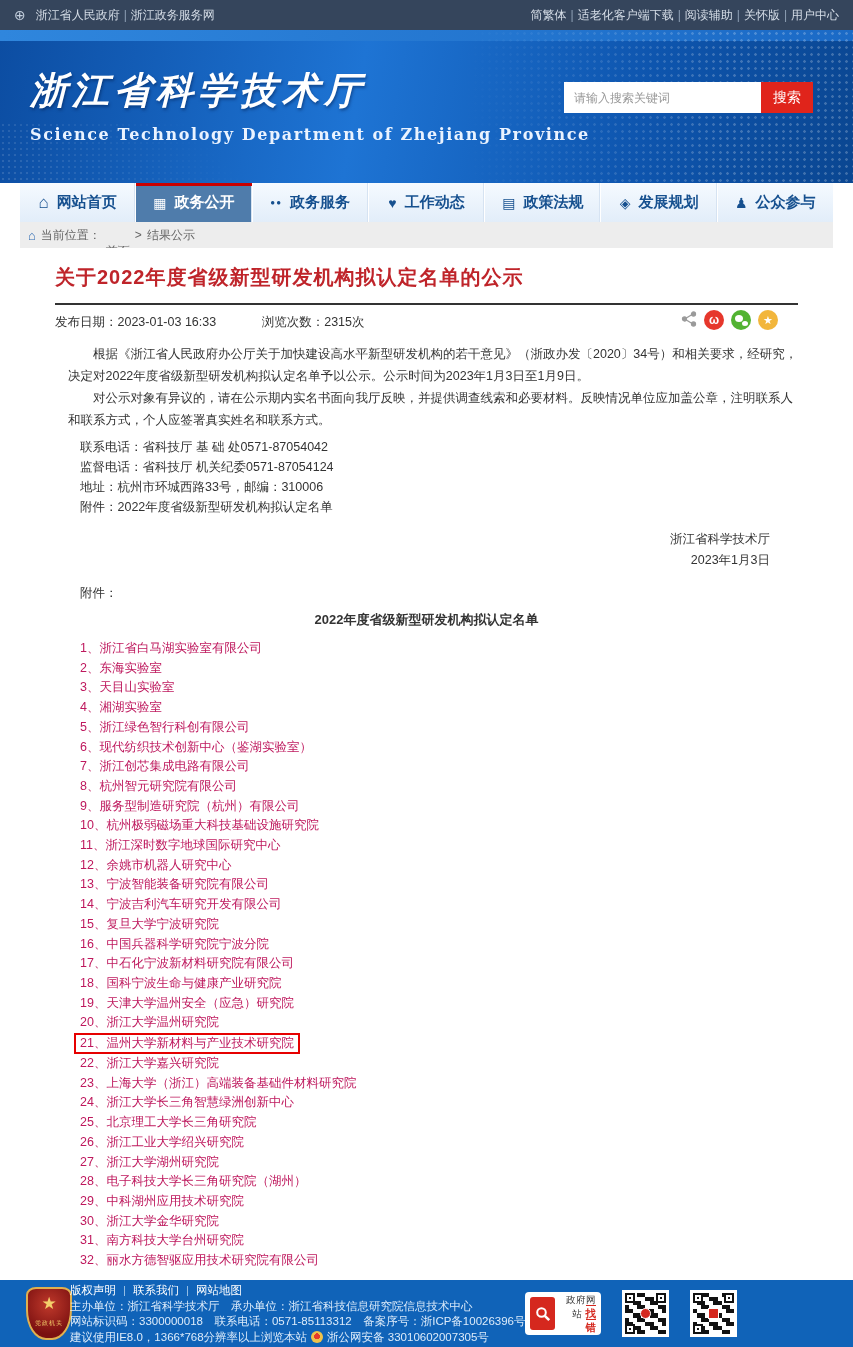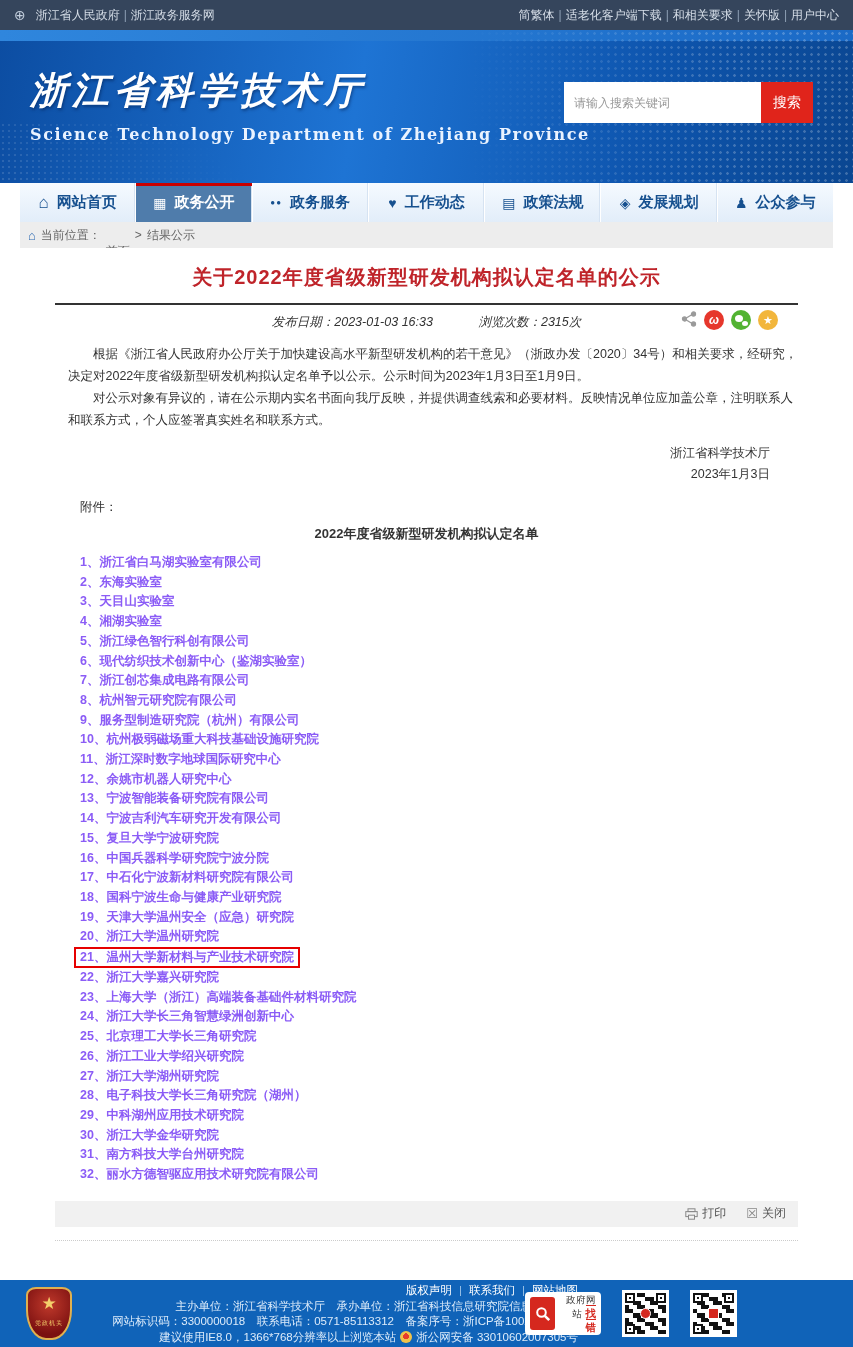--- a/index.html
+++ b/index.html
@@ -28,21 +28,21 @@
   .dots2 { position:absolute; left:0; bottom:0; width:30%; height:40%; opacity:.35;
           background-image:radial-gradient(rgba(255,255,255,.4) 1px, transparent 1.6px);
           background-size:6px 6px;
           -webkit-mask-image:linear-gradient(45deg,#000,transparent 80%);
           mask-image:linear-gradient(45deg,#000,transparent 80%); }
   .logo { position:absolute; left:30px; top:36px; color:#fff; }
   .logo-cn { font-family:"DejaVu Serif","Liberation Serif",serif; font-style:italic; font-weight:bold;
              font-size:37px; letter-spacing:5px; text-shadow:1px 2px 3px rgba(0,30,80,.5); }
   .logo-en { font-family:"DejaVu Serif","Liberation Serif",serif; font-weight:bold;
              font-size:16px; letter-spacing:1.6px; margin-top:9px; color:#eaf3ff; }
-  .search { position:absolute; right:40px; top:52px; width:249px; height:41px; display:flex;border-radius:15px; }
+  .search { position:absolute; right:40px; top:52px; width:249px; height:31px; display:flex;border-radius:15px; }
   .search input { flex:1; border:none; outline:none; padding:0 10px; font-size:12px; color:#333;
                   font-family:inherit; }
   .search input::placeholder { color:#999; }
   .search button { width:52px; border:none; background:#e0241b; color:#fff; font-size:14px;
                    font-family:inherit; cursor:pointer; }
 
   
   .nav { margin:0 20px; height:39px; display:flex;
          background:linear-gradient(#f5faff,#e2edf9); }
   .nav-tab { flex:1; display:flex; align-items:center; justify-content:center; gap:8px;
@@ -60,58 +60,58 @@
   .icon-planning::before{content:"◈"; font-size:14px;}
   .icon-participation::before{content:"♟"; font-size:14px;}
 
   
   .breadcrumb { margin:0 20px; height:26px; background:#ededed; display:flex; align-items:center;
                 gap:5px; font-size:12px; color:#666; padding-left:8px; }
   .bc-home-ic { color:#2f6bb3; font-size:13px; }
 
   
   .content { margin:0 20px; background:#fff; padding:16px 35px 0; position:relative; }
-  .a-title { text-align:center; color:#bf242a; font-size:20px; font-weight:bold;
+  .a-title { text-align:left; color:#bf242a; font-size:20px; font-weight:bold;
              letter-spacing:1px; line-height:26px; }
   .title-line { border-bottom:2px solid #333; margin-top:13px; }
-  .meta { position:relative; text-align:center; padding:9px 0 12px; font-size:12.5px; color:#333;font-style:italic; }
+  .meta { position:relative; text-align:left; padding:9px 0 12px; font-size:12.5px; color:#333; }
   .meta .views { margin-left:42px; }
   .share { position:absolute; right:20px; top:5px; display:flex; align-items:center; gap:7px; }
   .circ { width:20px; height:20px; border-radius:50%; color:#fff; display:inline-flex;
           align-items:center; justify-content:center; cursor:pointer; }
   .weibo { background:#e6372c; font-size:12px; font-weight:bold; }
   .wechat { background:#52b332; position:relative; }
   .wechat::before { content:""; position:absolute; left:4px; top:5px; width:8px; height:7px;
                     background:#fff; border-radius:50%; }
   .wechat::after { content:""; position:absolute; right:3px; bottom:4px; width:6px; height:5px;
                    background:#fff; border-radius:50%; }
   .qzone { background:#f2b63c; font-size:11px; }
   .para { font-size:12.5px; color:#333; line-height:22px; text-indent:2em;margin-left:13px; }
   .cline { font-size:12.5px; color:#333; line-height:20px; text-indent:2em; }
   .contact-block { margin-top:6px; }
   .signature { text-align:right; font-size:12.5px; color:#333; line-height:21px;
                margin-top:12px; padding-right:28px; }
   .attach-label { font-size:12.5px; color:#333; text-indent:2em; margin-top:14px; }
   .list-title { text-align:center; font-size:13px; font-weight:bold; color:#333; margin:9px 0 10px; }
-  .list-row { font-size:12.5px; color:#8b5cf6; line-height:19.7px; padding-left:25px; white-space:nowrap;font-weight:bold; }
+  .list-row { font-size:12.5px; color:#be185d; line-height:19.7px; padding-left:25px; white-space:nowrap; }
   .hl { display:inline-block; border:2px solid #e60000; padding:1px 4px; line-height:15px;
         margin-left:-6px; }
 
   
   .actions-bar { margin-top:16px; height:26px; background:#f1f1f1; display:flex;
                  justify-content:flex-end; align-items:center; gap:20px; padding-right:12px;
                  font-size:12px; color:#555; }
   .act { display:inline-flex; align-items:center; gap:4px; cursor:pointer; }
   .close-ic { font-size:13px; color:#888; }
   .dotted { border-bottom:1px dotted #ccc; margin-top:13px; }
 
   
   .footer { position:absolute; left:0; bottom:0; width:853px; height:67px; background:#1063b8;
             color:#dcebfa; font-size:11.5px; }
-  .f-center { position:absolute; left:70px; right:275px; top:3px; text-align:right; line-height:15.5px; }
+  .f-center { position:absolute; left:70px; right:275px; top:3px; text-align:left; line-height:15.5px; }
   .f-links a { color:#fff; }
   .f-sep { margin:0 7px; color:#9cc3e8; }
   .police { display:inline-block; width:12px; height:12px; border-radius:50%; vertical-align:-2px;
             background:radial-gradient(circle at 50% 45%, #e73b2b 0 34%, #f0c24a 35% 100%);
             margin:0 4px; }
   .emblem { position:absolute; left:26px; top:7px; width:46px; height:53px;
             background:radial-gradient(circle at 50% 32%, #c23; , #7a1010 75%);
             background:radial-gradient(circle at 50% 32%, #c0392b, #7a1010 75%);
             border:2px solid #e0b04f; border-radius:10px 10px 20px 20px / 8px 8px 30px 30px;
             text-align:center; }
@@ -138,21 +138,21 @@
 </style>
 </head>
 <body>
 
 <div class="topbar">
   <div class="side">
     <span class="globe">⊕</span>
     <span><a>浙江省人民政府</a><span class="tb-sep">|</span><a>浙江政务服务网</a></span>
   </div>
   <div class="side">
-    <span><a>简繁体</a><span class="tb-sep">|</span><a>适老化客户端下载</a><span class="tb-sep">|</span><a>和相关要求</a><span class="tb-sep">|</span><a>关怀版</a><span class="tb-sep">|</span><a>用户中心</a></span>
+    <span><a>简繁体</a><span class="tb-sep">|</span><a>适老化客户端下载</a><span class="tb-sep">|</span><a>阅读辅助</a><span class="tb-sep">|</span><a>关怀版</a><span class="tb-sep">|</span><a>用户中心</a></span>
   </div>
 </div>
 
 <div class="header">
   <div class="dots"></div>
   <div class="dots2"></div>
   <div class="logo">
     <div class="logo-cn">浙江省科学技术厅</div>
     <div class="logo-en">Science Technology Department of Zhejiang Province</div>
   </div>
@@ -214,20 +214,26 @@
           </svg></span>
       <span class="circ weibo">ω</span>
       <span class="circ wechat"></span>
       <span class="circ qzone">★</span>
     </span>
   </div>
 
   <div>
       <p class="para">根据《浙江省人民政府办公厅关于加快建设高水平新型研发机构的若干意见》（浙政办发〔2020〕34号）和相关要求，经研究，决定对2022年度省级新型研发机构拟认定名单予以公示。公示时间为2023年1月3日至1月9日。</p>
       <p class="para">对公示对象有异议的，请在公示期内实名书面向我厅反映，并提供调查线索和必要材料。反映情况单位应加盖公章，注明联系人和联系方式，个人应签署真实姓名和联系方式。</p>
+    </div>
+  <div class="contact-block">
+      <p class="cline">联系电话：省科技厅 基 础 处0571-87054042</p>
+      <p class="cline">监督电话：省科技厅 机关纪委0571-87054124</p>
+      <p class="cline">地址：杭州市环城西路33号，邮编：310006</p>
+      <p class="cline">附件：2022年度省级新型研发机构拟认定名单</p>
     </div>
 
   <div class="signature">
     <div>浙江省科学技术厅</div>
     <div>2023年1月3日</div>
   </div>
 
   <div class="attach-label">附件：</div>
   <div class="list-title">2022年度省级新型研发机构拟认定名单</div>
 

